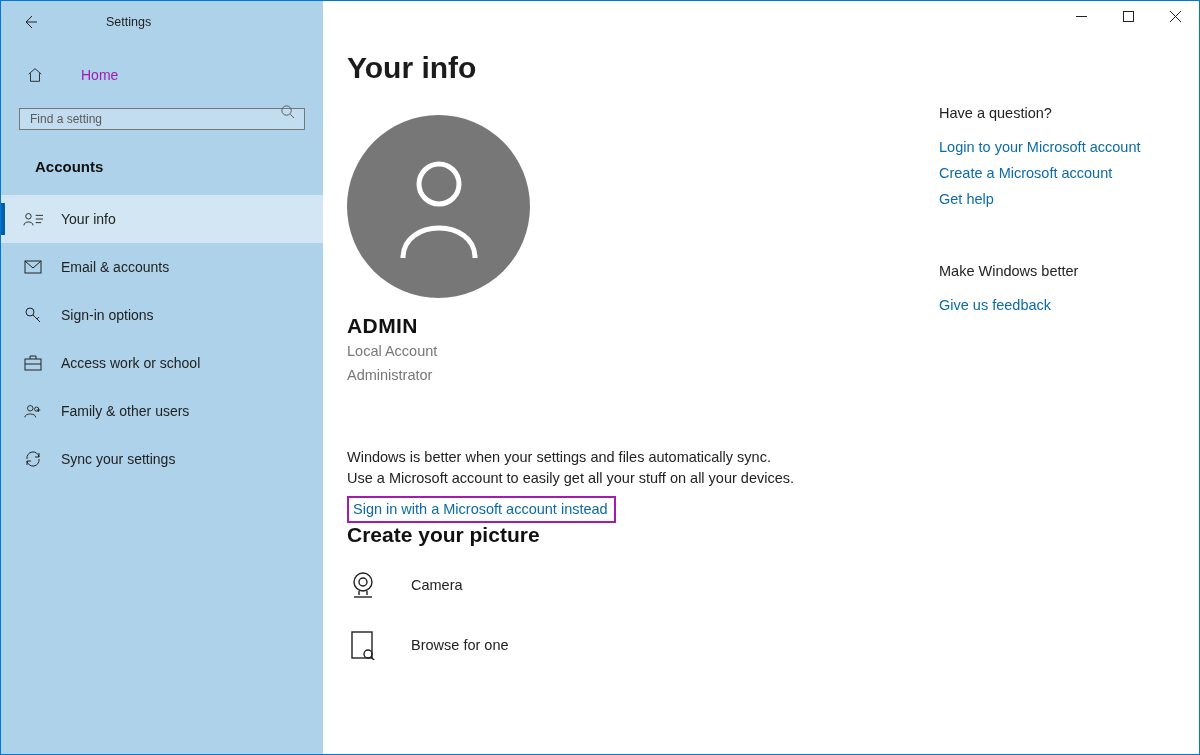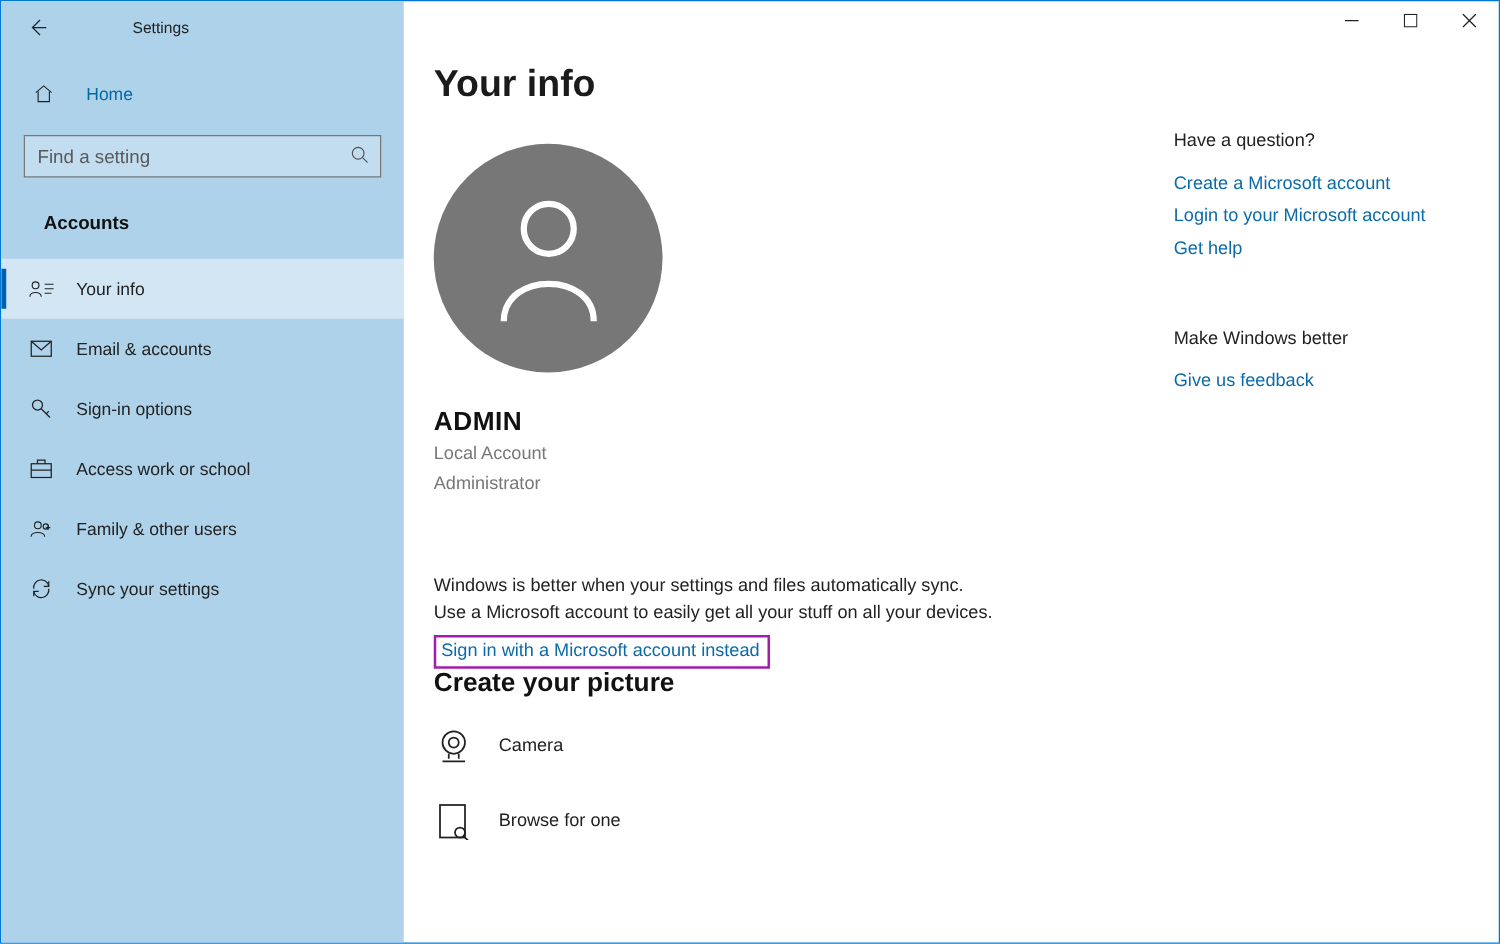--- a/index.html
+++ b/index.html
@@ -8,27 +8,27 @@
   
   .app { display: flex; width: 100%; height: 100%; }
 
   
   .sidebar { width: 322px; flex: 0 0 322px; height: 100%; background: #aed2ea; position: relative; }
   .sidebar .titlebar { display: flex; align-items: center; height: 42px; padding-left: 17px; gap: 41px; }
   .sidebar .back-btn { width: 24px; height: 24px; display: flex; align-items: center; justify-content: center; background: none; border: none; cursor: pointer; }
   .sidebar .settings-title { margin-left: 23px; font-size: 12.5px; color: #222; }
 
   .sidebar .home-row { display: flex; align-items: center; height: 36px; padding-left: 24px; margin-top: 14px; margin-bottom: 15px; cursor: pointer; }
-  .sidebar .home-row .label { margin-left: 24px; font-size: 14px; color: #0369a1; }
+  .sidebar .home-row .label { margin-left: 36px; font-size: 14px; color: #a21caf; }
 
   .sidebar .search-wrap { margin: 0 18px 0 18px; }
   .sidebar .search-box {
-    width: 100%; height: 34px; padding: 0 34px 0 10px;
+    width: 100%; height: 22px; padding: 0 34px 0 10px;
     background: rgba(255,255,255,0.25);
-    border: 1px solid #777; font-size: 15px; color: #333;
+    border: 1px solid #777; font-size: 12px; color: #333;
     outline: none;
   }
   .sidebar .search-box::placeholder { color: #5a5a5a; }
   .sidebar .search-icon { position: relative; float: right; margin-top: -26px; margin-right: 10px; pointer-events: none; }
 
   .sidebar .section-label { margin: 28px 0 20px 34px; font-size: 15px; font-weight: 600; color: #111; }
 
   .sidebar .nav { display: flex; flex-direction: column; }
   .nav-item {
     display: flex; align-items: center; height: 48px; padding-left: 22px;
@@ -49,31 +49,31 @@
   
   .win-controls { position: absolute; top: 0; right: 0; display: flex; }
   .win-btn { width: 47px; height: 30px; background: none; border: none; cursor: pointer;
              display: flex; align-items: center; justify-content: center; }
 
   .page-title { font-size: 30px; font-weight: 600; color: #1b1b1b; margin-bottom: 30px; }
 
   .avatar { width: 183px; height: 183px; border-radius: 50%; background: #777;
             display:flex; align-items:center; justify-content:center; }
 
-  .acct-name { margin-top: 28px; font-size: 21px; font-weight: 700; letter-spacing: .4px; color:#111; }
+  .acct-name { margin-top: 16px; font-size: 21px; font-weight: 700; letter-spacing: .4px; color:#111; }
   .acct-sub  { font-size: 14.5px; color: #777; margin-top: 4px; line-height: 1.35; }
 
   .sync-block { margin-top: 62px; }
   .sync-desc  { font-size: 14.5px; color: #222; line-height: 1.42; max-width: 450px; }
   .sync-link  { display: inline-block; margin-top: 8px; font-size: 14.5px; color: #0b6aa8; cursor: pointer;
                 border: 2px solid #a21caf; padding: 3px 6px 4px 4px; }
 
   .section-heading { font-size: 21px; font-weight: 600; color:#111; }
 
-  .pic-option { display: flex; align-items: center; height: 44px; margin-top: 16px; cursor: pointer; }
+  .pic-option { display: flex; align-items: center; height: 44px; margin-top: 16px; cursor: pointer; gap: 12px; }
   .pic-option .opt-icon { width: 32px; height: 32px; display:flex; align-items:center; justify-content:center; }
   .pic-option .opt-label { margin-left: 20px; font-size: 14.5px; color:#222; }
 
   
   .help-col { flex: 0 0 260px; padding: 104px 24px 0 0; }
   .help-head { font-size: 14.5px; color:#222; margin-bottom: 18px; }
   .help-link { display:block; font-size: 14.5px; color:#0b6aa8; cursor:pointer; margin-bottom: 10px; }
   .help-gap  { height: 46px; }
 </style>
 </head>
@@ -258,22 +258,22 @@
               <path d="M21 27 L25 31"></path>
           </svg>
         </span>
         <span class="opt-label">Browse for one</span>
       </div>
 
     </div>
 
     <div class="help-col">
       <div class="help-head">Have a question?</div>
+      <a class="help-link">Login to your Microsoft account</a>
       <a class="help-link">Create a Microsoft account</a>
-      <a class="help-link">Login to your Microsoft account</a>
       <a class="help-link">Get help</a>
       <div class="help-gap"></div>
       <div class="help-head">Make Windows better</div>
       <a class="help-link">Give us feedback</a>
     </div>
 
   </div>
 </div>
 
 </body></html>

